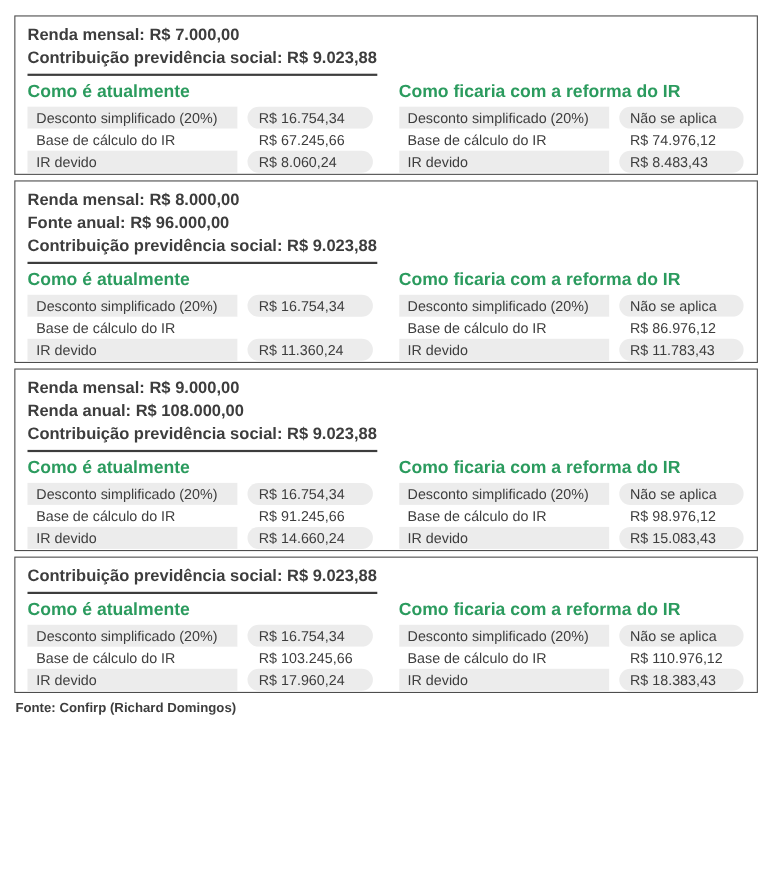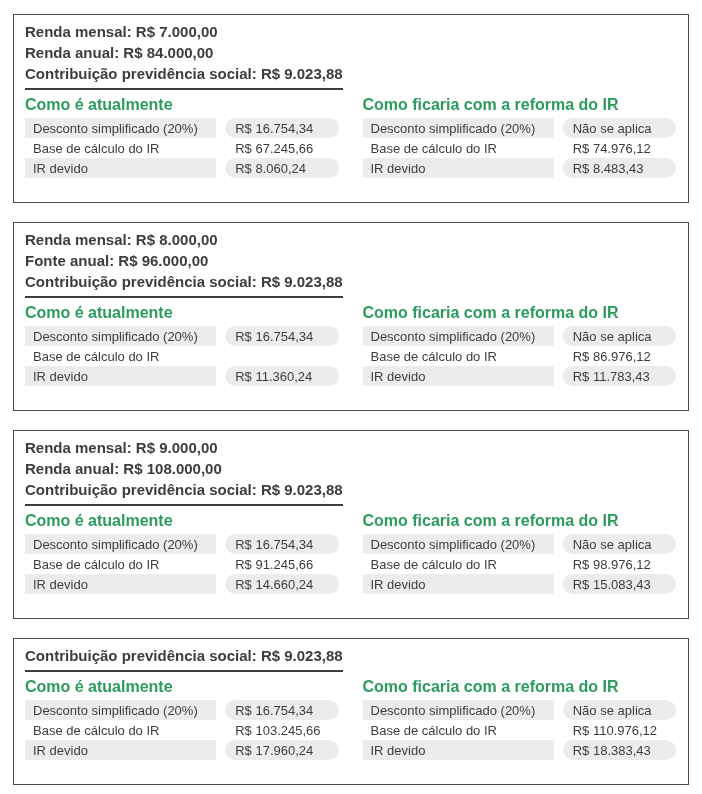--- a/index.html
+++ b/index.html
@@ -13,22 +13,22 @@
     width: 702px;
     height: 794px;
     box-sizing: border-box;
     padding: 14px 13px 0 13px;
     background: #ffffff;
   }
   .panel {
     border: 1px solid #4d4d4d;
     background: #ffffff;
     box-sizing: border-box;
-    padding: 6px 12px 24px 11px;
-    margin-bottom: 19px;
+    padding: 6px 12px 1px 11px;
+    margin-bottom: 5px;
   }
   .title-line {
     font-size: 15px;
     font-weight: bold;
     line-height: 21px;
     color: #3d3d3d;
     white-space: nowrap;
   }
   .title-line.underlined {
     display: table;
@@ -88,21 +88,20 @@
     line-height: 14px;
   }
 </style>
 </head>
 <body>
 
 <div class="page">
 
   <section class="panel">
     <div class="title-line">Renda mensal: R$ 7.000,00</div>
-    <div class="title-line">Renda anual: R$ 84.000,00</div>
     <div class="title-line underlined">Contribuição previdência social: R$ 9.023,88</div>
     <div class="cols">
       <div class="col">
         <div class="col-header">Como é atualmente</div>
         <div>
           <div class="trow shaded">
             <div class="cell label">Desconto simplificado (20%)</div>
             <div class="gut"></div>
             <div class="cell value">R$ 16.754,34</div>
           </div>

